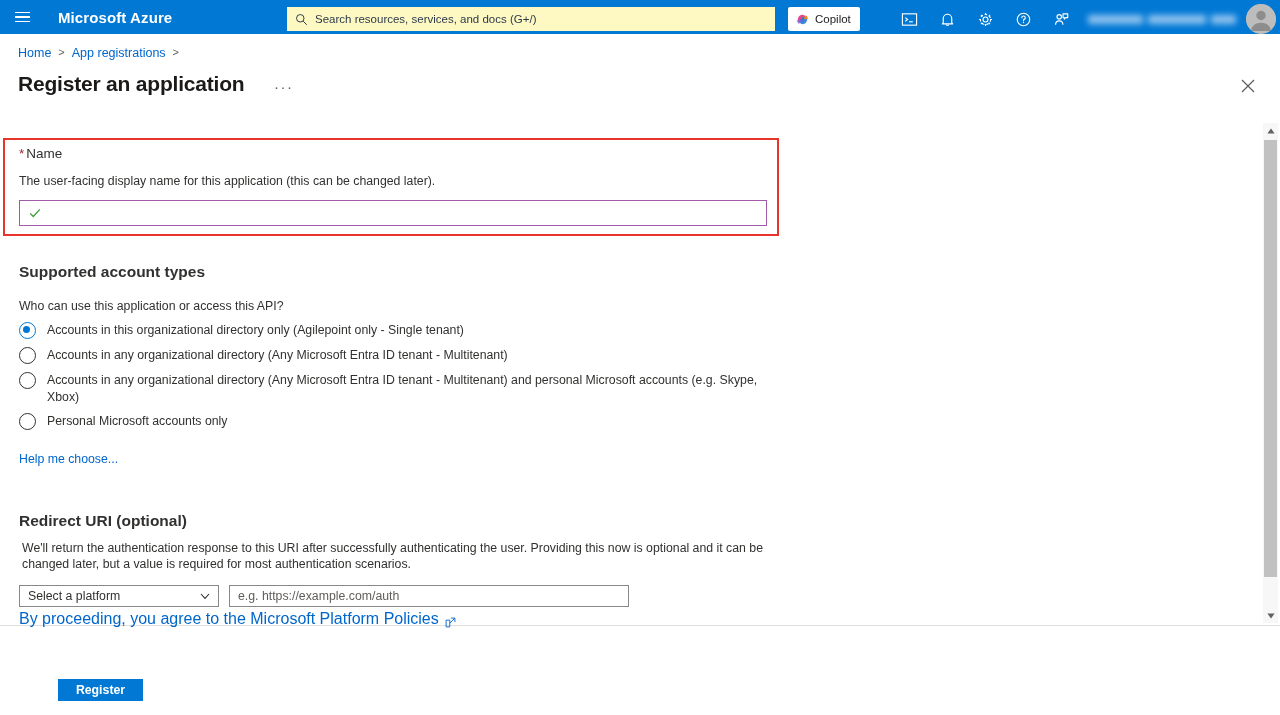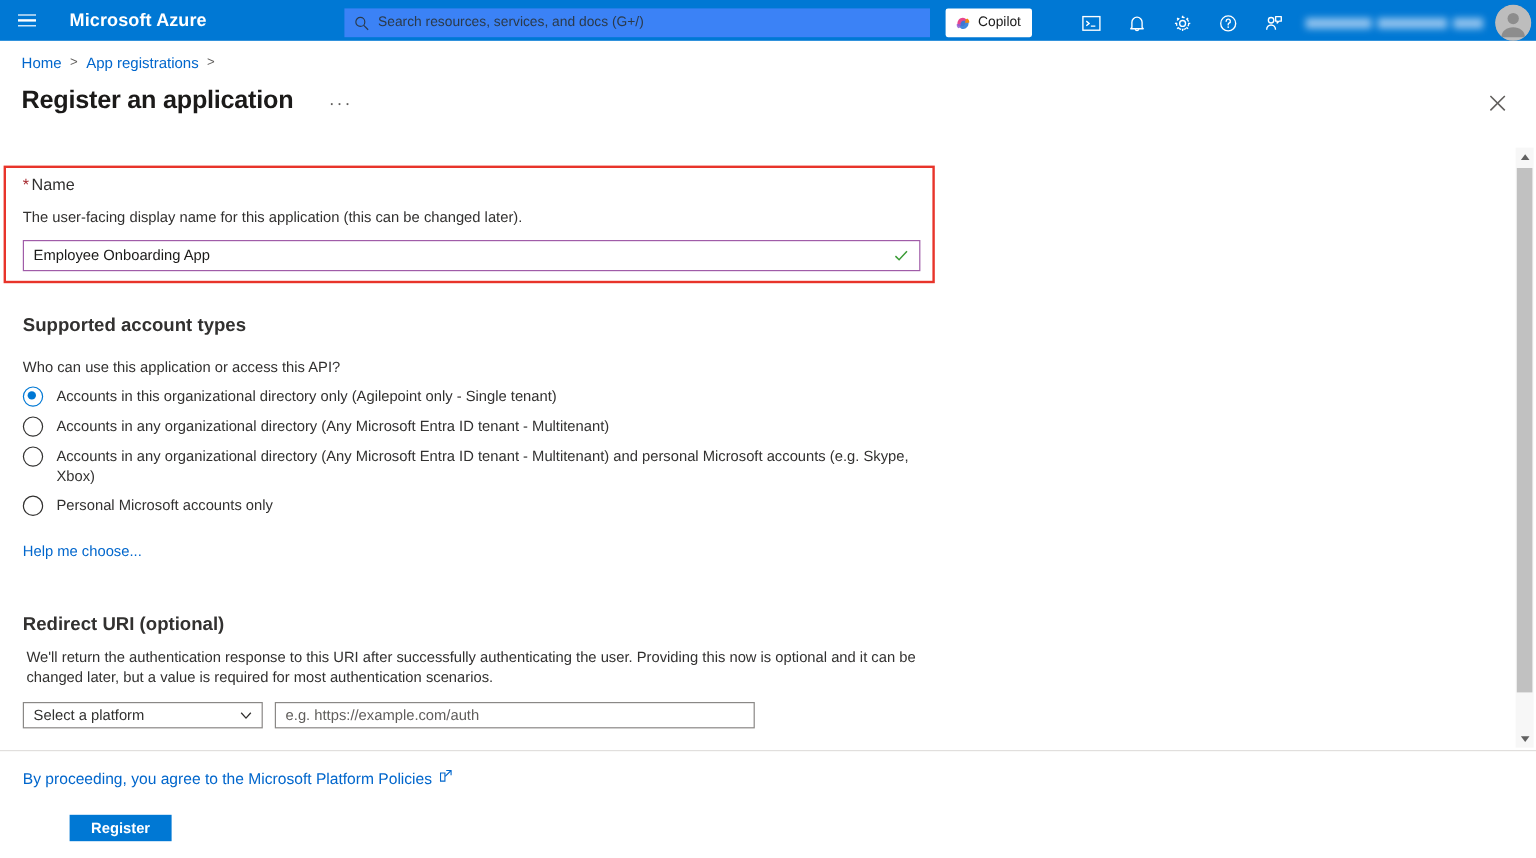--- a/index.html
+++ b/index.html
@@ -32,21 +32,21 @@
     color: #ffffff;
     font-size: 15px;
     font-weight: bold;
     letter-spacing: 0.1px;
     margin-left: 14px;
     cursor: pointer;
   }
   .searchbox {
     position: absolute; left: 287px; top: 7px;
     width: 488px; height: 24px;
-    background: #3b82f6;
+    background: #fef9c3;
     display: flex; align-items: center;
     padding: 0 8px;
     cursor: text;
   }
   .searchbox .sicon {
     width: 13px; height: 13px; margin-right: 7px;
     flex: 0 0 auto;
   }
   .searchbox .stext {
     font-size: 11.5px; color: #2b3a4a;
@@ -202,23 +202,23 @@
   .sb-arrow.up { top: 0; }
   .sb-arrow.down { bottom: 0; }
   .sb-thumb {
     position: absolute; left: 1px; top: 17px;
     width: 13px; height: 437px;
     background: #c1c1c1; cursor: pointer;
   }
 
   
   .footer-link {
-    position: absolute; top: 641px; left: 19px;
-    font-size: 13px; color: #0066cc;
-    display: flex; align-items: flex-start; gap: 6px;
+    position: absolute; top: 610px; left: 19px;
+    font-size: 16px; color: #0066cc;
+    display: flex; align-items: flex-end; gap: 6px;
     cursor: pointer;
   }
   .register-btn {
     position: absolute; top: 679px; left: 18px;
     width: 85px; height: 22px;
     background: #0078d4; color: #ffffff;
     border: none; cursor: pointer;
     font-size: 12.3px; font-family: "Liberation Sans", sans-serif;
     display: flex; align-items: center; justify-content: center;
     font-weight: 600;
@@ -327,21 +327,20 @@
 
   <div class="name-highlight"></div>
 
   <div class="lbl-required" style="top:146px; left:19px;">
     <span class="asterisk">*</span><span>Name</span>
   </div>
 
   <div class="desc" style="top:173px; left:19px; width:740px;">The user-facing display name for this application (this can be changed later).</div>
 
   <div class="name-input">
-    <span class="val">Employee Onboarding App</span>
     <svg class="check-ok" viewBox="0 0 16 16">
       <polyline points="2.5,8.5 6,12 13.5,3.8" fill="none" stroke="#3a9b35" stroke-width="1.4"></polyline>
     </svg>
   </div>
 
   <div class="section-head" style="top:263px; left:19px;">Supported account types</div>
   <div class="desc" style="top:298px; left:19px;">Who can use this application or access this API?</div>
 
   <div class="radio-row" style="top:322px; left:19px;">
     <span class="radio on"></span>

